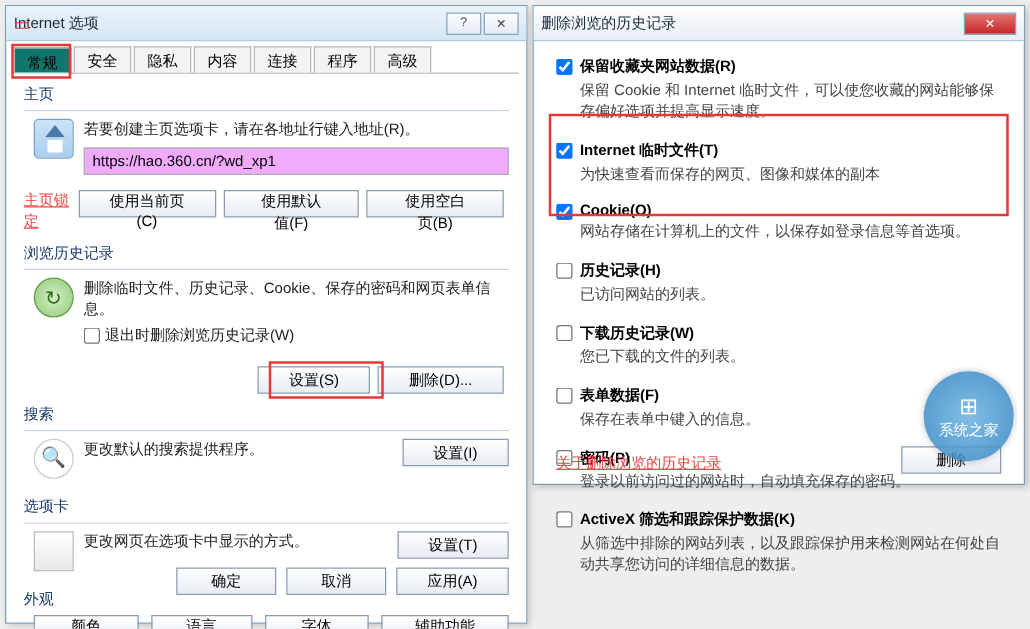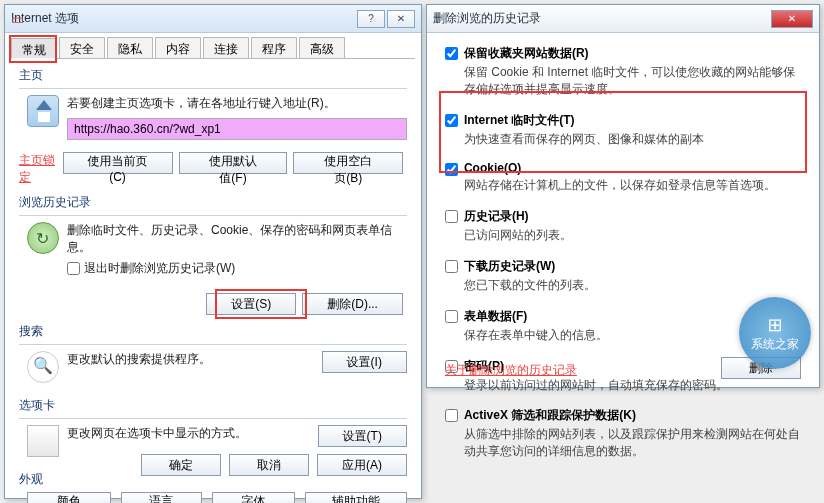--- a/index.html
+++ b/index.html
@@ -8,21 +8,21 @@
 .left-window{width:420px;height:495px}
 .right-window{width:396px;height:384px}
 .titlebar{height:28px;background:linear-gradient(#eaf3fb,#d6e6f5);border-bottom:1px solid #b5c9db;display:flex;align-items:center;padding:0 6px;position:relative}
 .titlebar-r{background:linear-gradient(#fefefe,#e8eef5)}
 .titlebar .title{flex:1;color:#1a2b3c}
 .titlebar .btns{display:flex;gap:2px}
 .titlebar .btn{width:28px;height:18px;border:1px solid #8aa5be;background:linear-gradient(#fdfdfd,#e3ecf4);display:flex;align-items:center;justify-content:center;font-size:10px;color:#445}
 .titlebar .close{background:linear-gradient(#e57373,#c62828);color:#fff;width:42px}
 .tabs{display:flex;border-bottom:1px solid #b8b8b8;margin:4px 6px 0;height:22px}
 .tab{padding:3px 10px;border:1px solid #b8b8b8;border-bottom:none;background:#f3f3f3;margin-right:2px;cursor:pointer}
-.tab.active{background:#e5e5e5;position:relative;top:1px;border-bottom:1px solid #fff}
+.tab.active{background:#0f766e;position:relative;top:1px;border-bottom:1px solid #fff}
 .red-box{border:2px solid #e53935;position:absolute}
 .content{padding:8px 14px;color:#222}
 .group{margin-bottom:8px}
 .group-title{color:#1a3a6e;margin-bottom:4px}
 .group-body{border-top:1px solid #c7d3e0;padding:6px 0 6px 8px;display:flex;gap:8px;align-items:flex-start}
 .icon-box{width:32px;height:32px;flex-shrink:0}
 .icon-house{background:linear-gradient(#cde4f7,#a9cdef);border:1px solid #7aa2c9;border-radius:4px;position:relative}
 .icon-house::before{content:"";position:absolute;top:4px;left:8px;width:16px;height:10px;background:#4d79a8;clip-path:polygon(50% 0,100% 100%,0 100%)}
 .icon-house::after{content:"";position:absolute;bottom:4px;left:10px;width:12px;height:10px;background:#fff}
 .icon-clock{background:radial-gradient(#d6f0c8,#8fc977);border-radius:50%;border:1px solid #5e9b46;position:relative}

